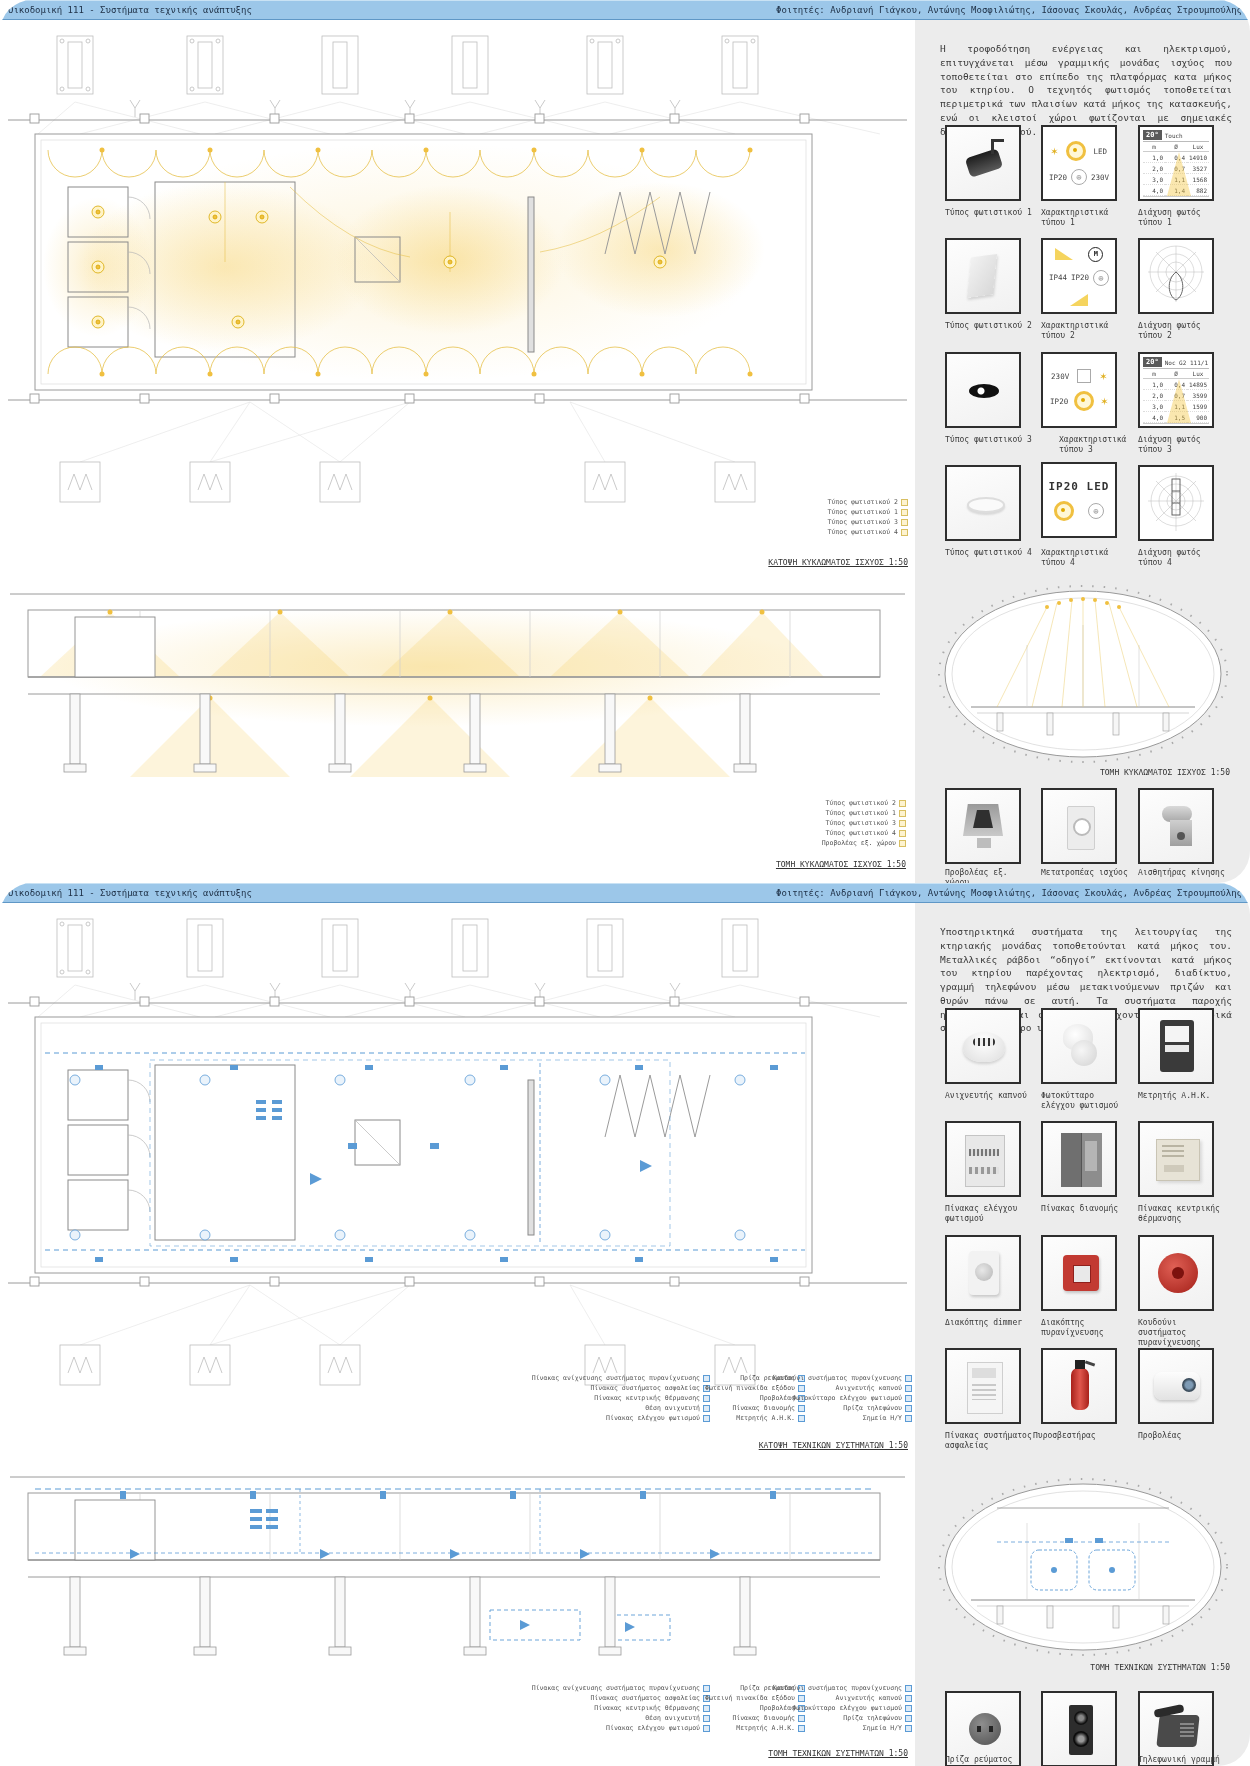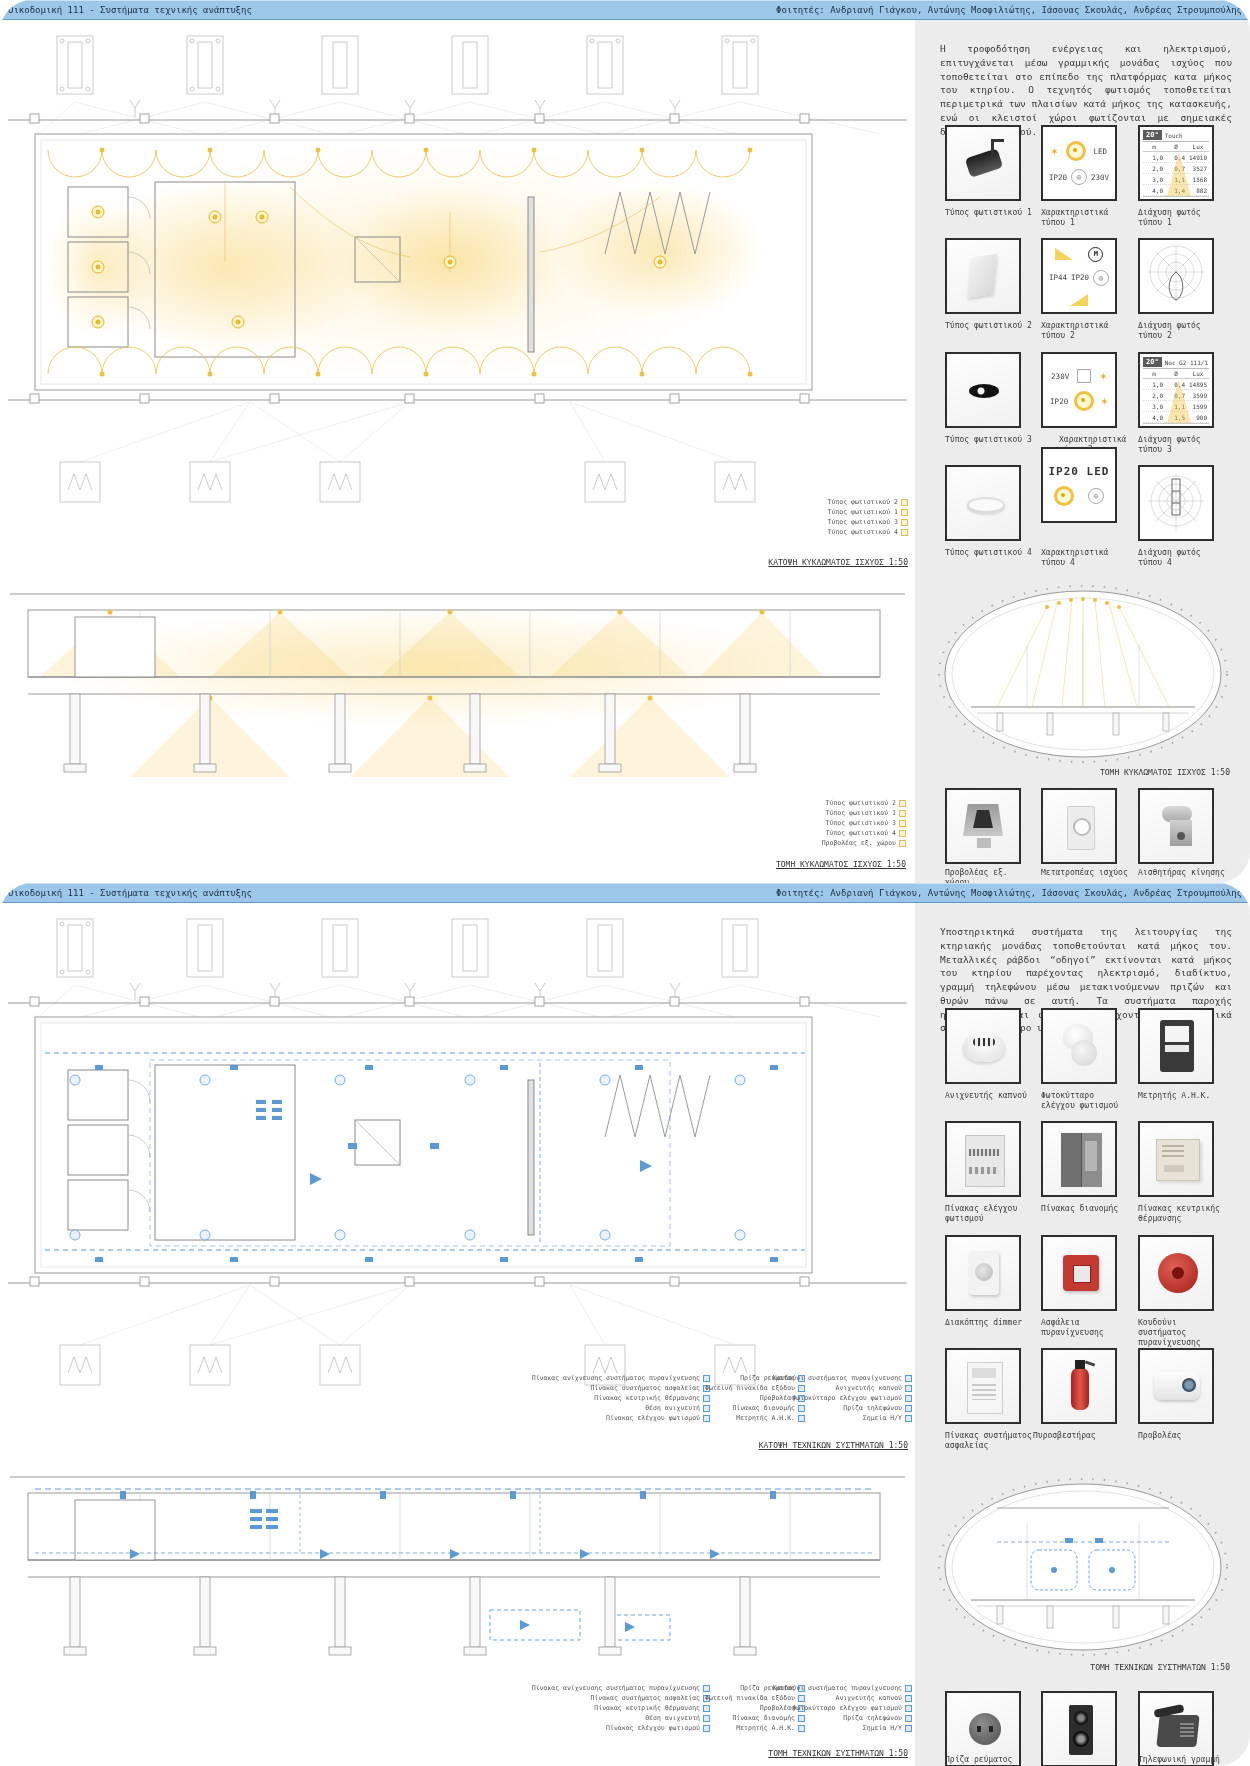--- a/index.html
+++ b/index.html
@@ -550,21 +550,21 @@
     </div>
     <div class="cl" style="left:30px;top:415px">Τύπος φωτιστικού 3</div>
     <div class="cl" style="left:144px;top:415px">Χαρακτηριστικά τύπου 3</div>
     <div class="cl" style="left:223px;top:415px">Διάχυση φωτός τύπου 3</div>
 
     <div class="cell" style="left:30px;top:445px">
           <div class="g k-down">
             <i class="a"></i>
           </div>
         </div>
-    <div class="cell" style="left:126px;top:427px">
+    <div class="cell" style="left:126px;top:442px">
       <div class="chr">
         <div class="chr4-top">IP20 LED</div>
         <div class="chr-row">
               <span class="ic-led"></span>
               <span class="ic-gnd">⊕</span>
             </div>
       </div>
     </div>
     <div class="cell" style="left:223px;top:445px">
       <div class="pol">
@@ -1049,21 +1049,21 @@
             <i class="b"></i>
           </div>
         </div>
     <div class="cell" style="left:223px;top:332px">
           <div class="g k-bell">
             <i class="a"></i>
             <i class="b"></i>
           </div>
         </div>
     <div class="cl" style="left:30px;top:415px">Διακόπτης dimmer</div>
-    <div class="cl" style="left:126px;top:415px">Ασφάλεια πυρανίχνευσης</div>
+    <div class="cl" style="left:126px;top:415px">Διακόπτης πυρανίχνευσης</div>
     <div class="cl" style="left:223px;top:415px">Κουδούνι συστήματος πυρανίχνευσης</div>
 
     <div class="cell" style="left:30px;top:445px">
           <div class="g k-spanel">
             <i class="a"></i>
             <i class="b"></i>
             <i class="c"></i>
           </div>
         </div>
     <div class="cell" style="left:126px;top:445px">

